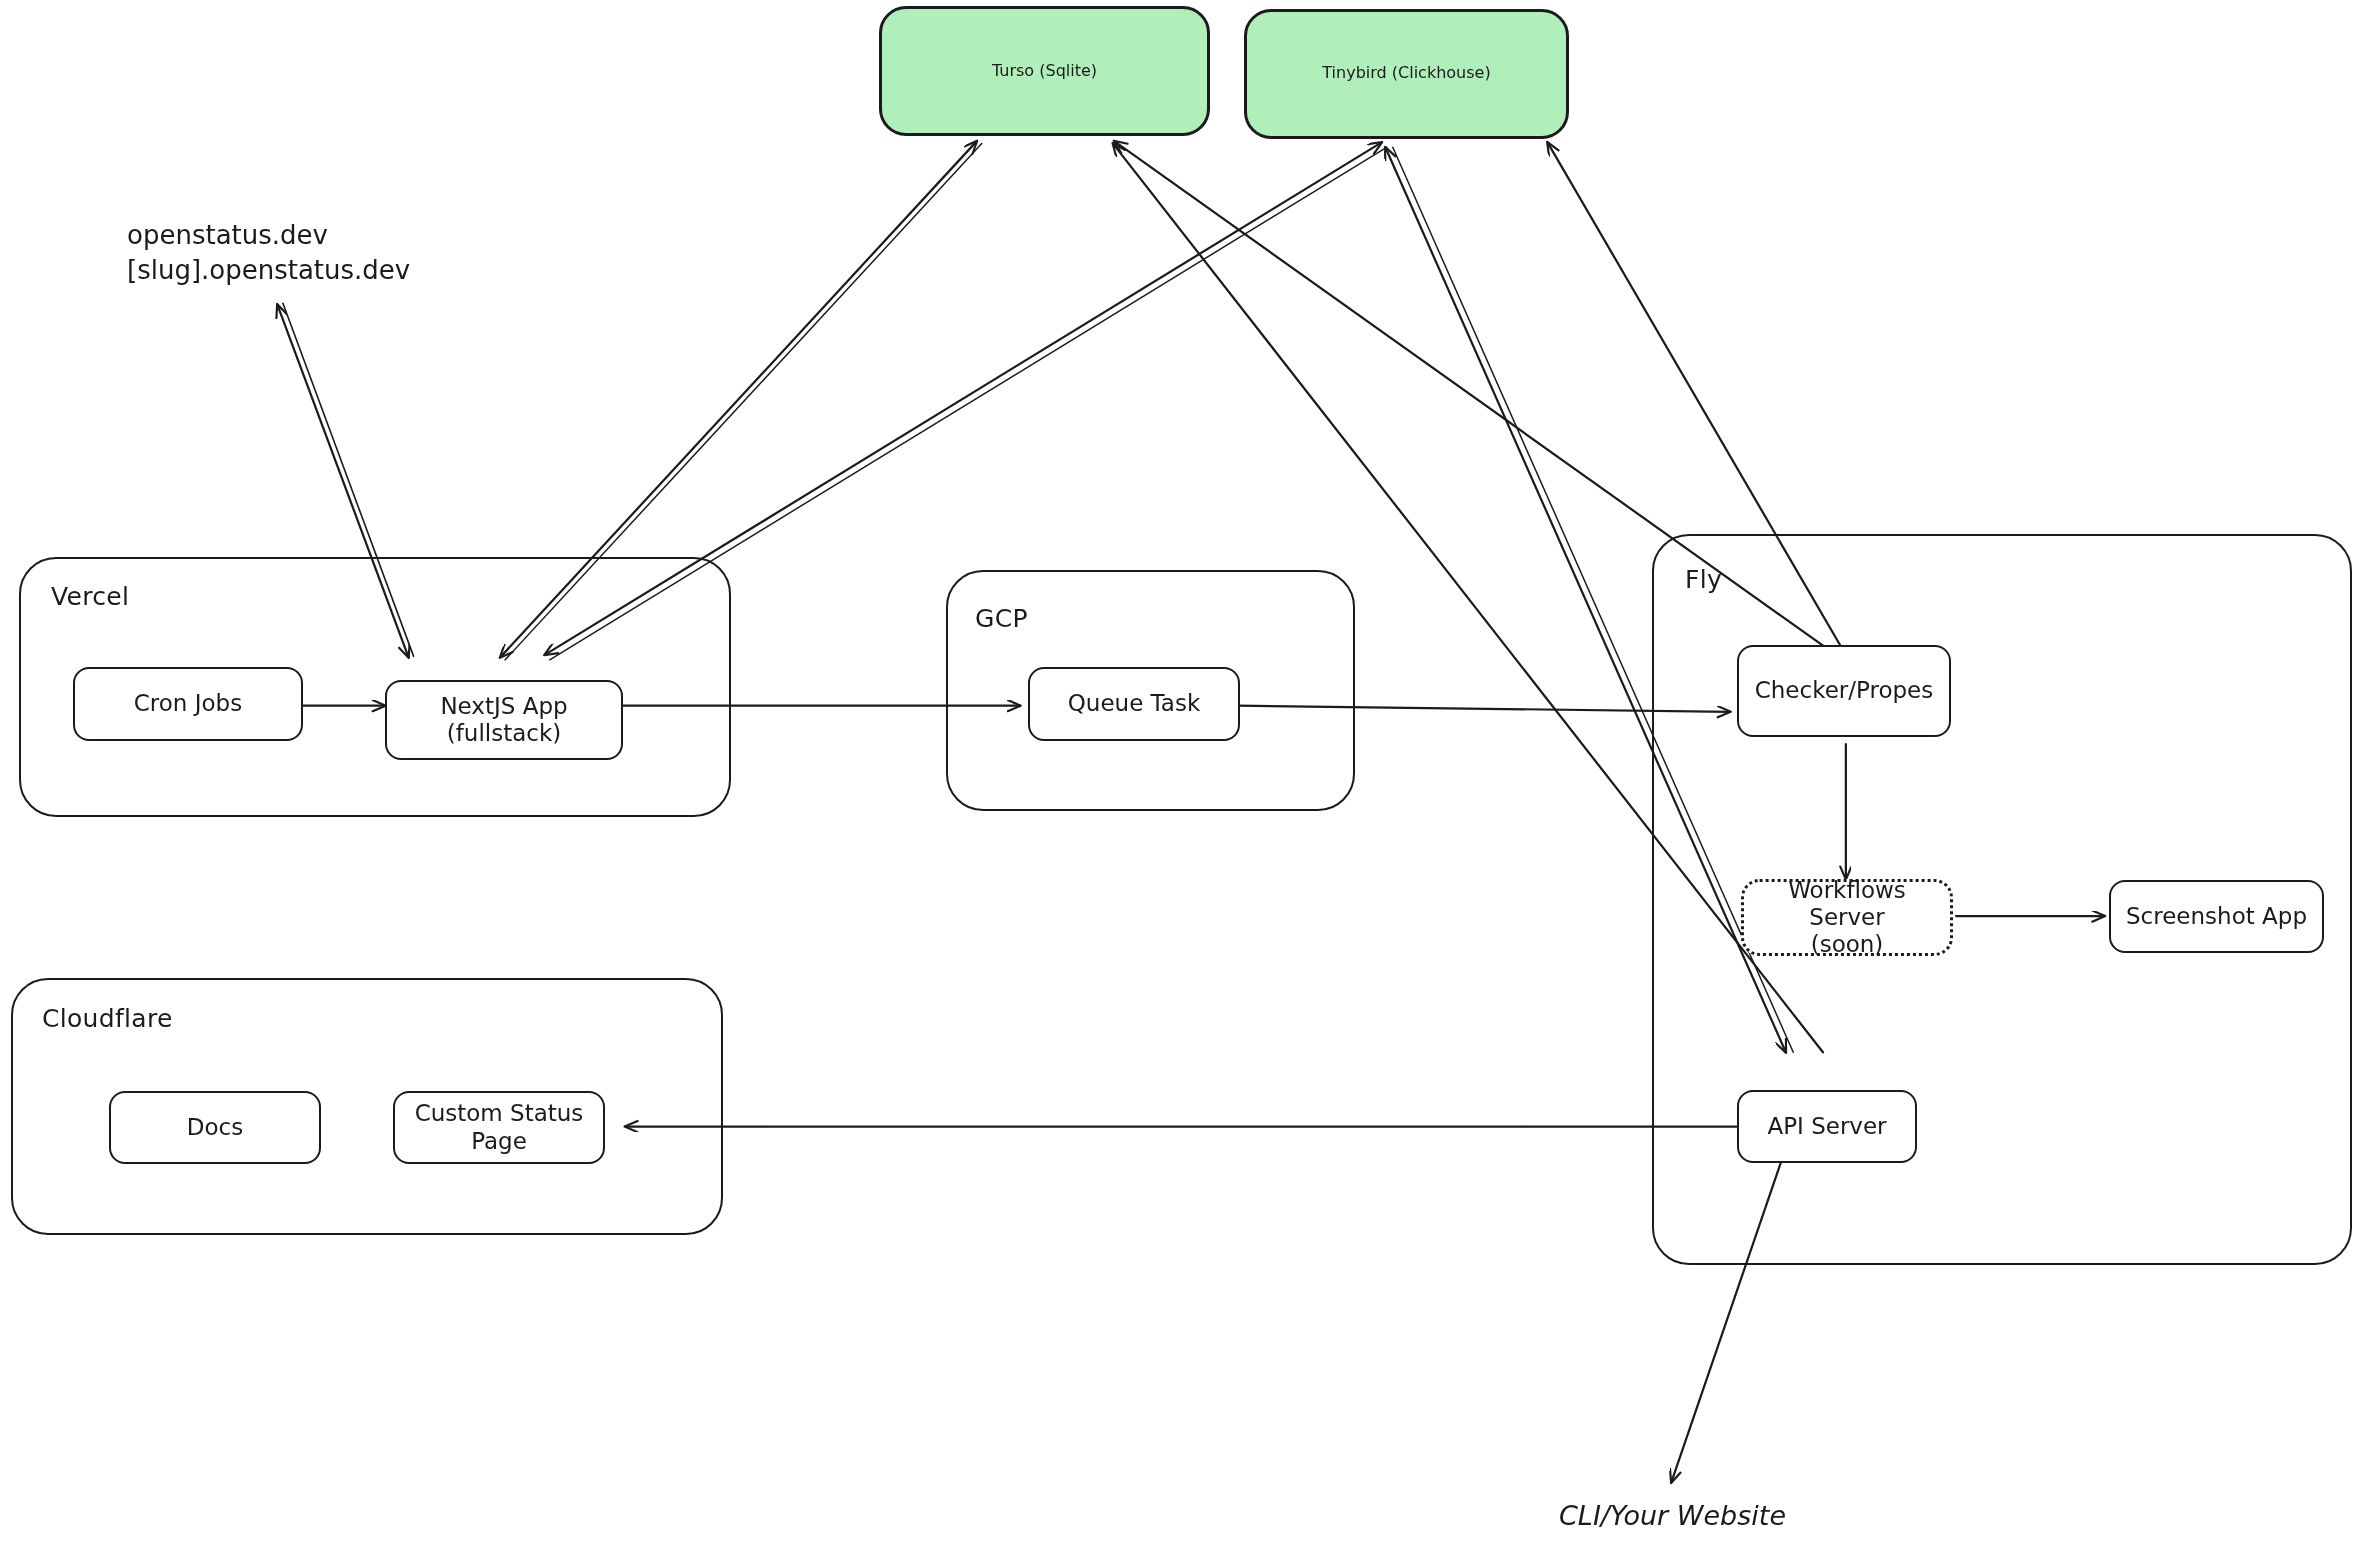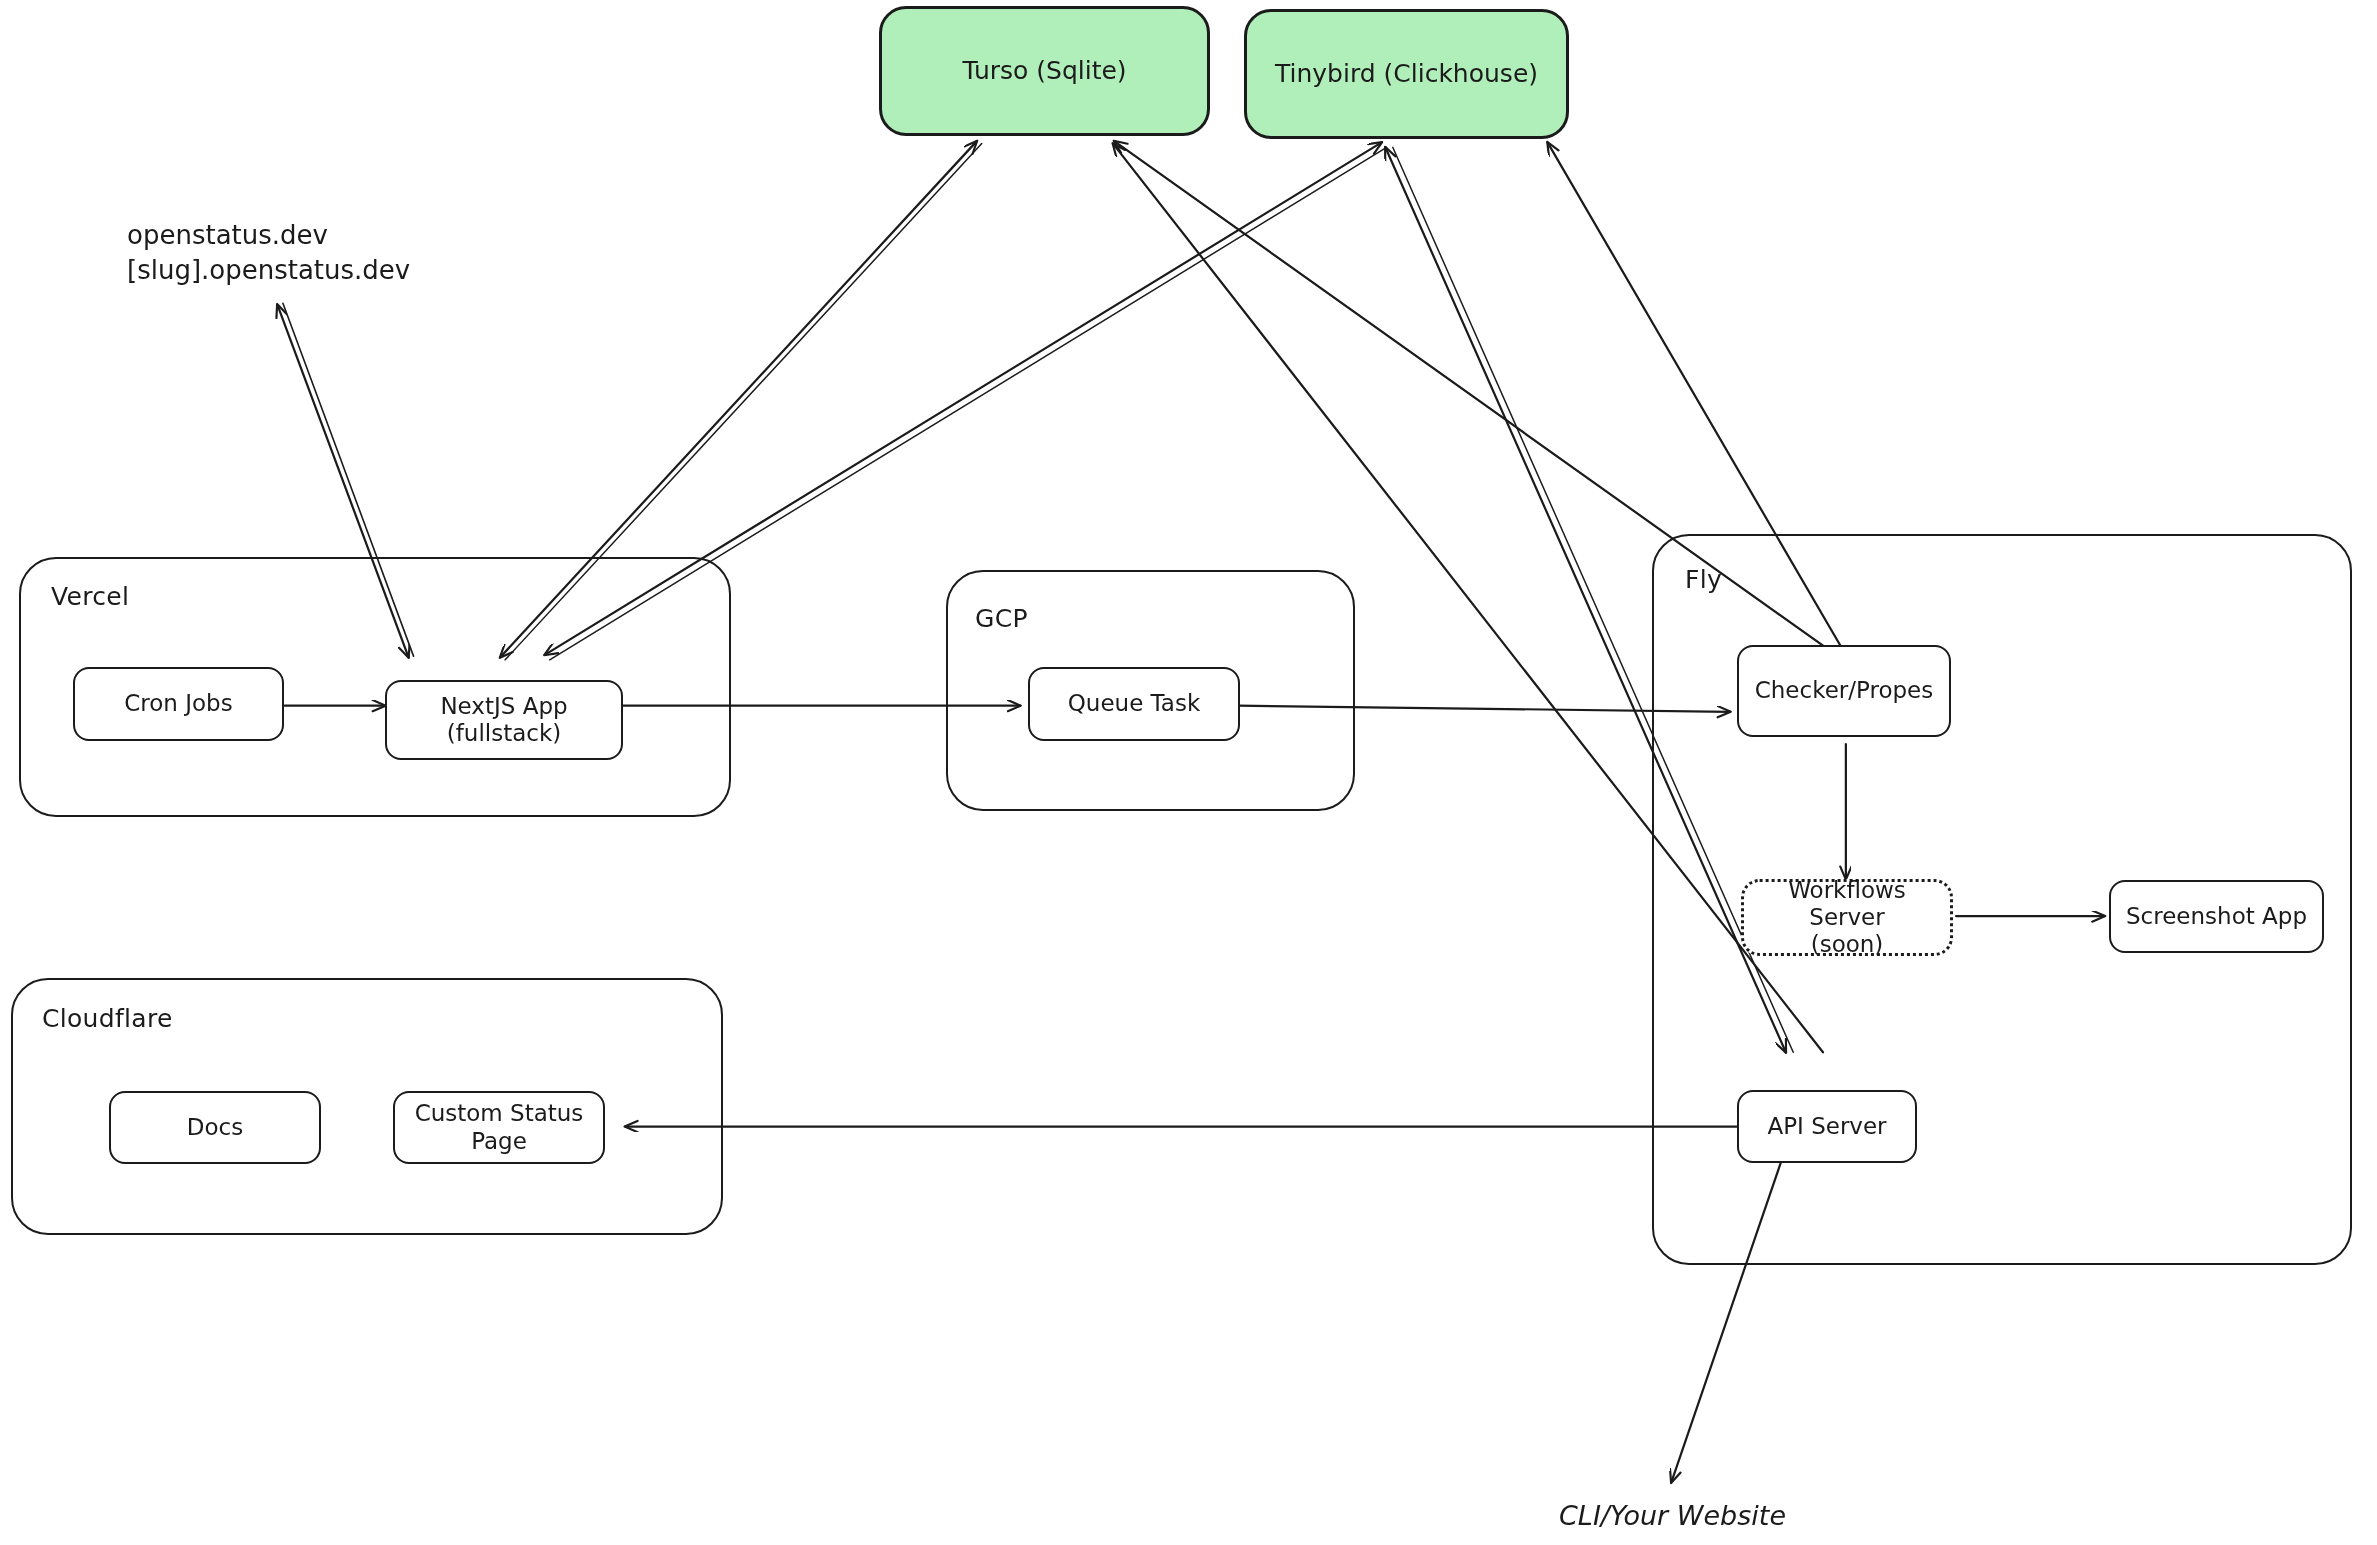--- a/index.html
+++ b/index.html
@@ -59,21 +59,21 @@
     font-size: 23px;
     line-height: 1.18;
     color: #1b1b1b;
     padding: 2.5px 6.2px;
     white-space: pre-line;
   }
   .node.db {
     background: #b1efba;
     border-radius: 27px;
     border-width: 3.1px;
-    font-size: 25px;
+    font-size: 16px;
   }
   .node.dashed {
     border-style: dotted;
     border-width: 3.7px;
     border-radius: 18.6px;
   }
 
   
   .free-label {
     position: absolute;
@@ -158,21 +158,21 @@
   <div class="group" style="left:11px; top:978px; width:712px; height:257px;"></div>
   <div class="group-label" style="left:42px; top:1004px;">Cloudflare</div>
 
   <div class="group" style="left:1652px; top:534px; width:700px; height:731px;"></div>
   <div class="group-label" style="left:1685px; top:565px;">Fly</div>
 
   <div class="node db" style="left:879px; top:6.2px; width:331px; height:130px;">Turso (Sqlite)</div>
 
   <div class="node db" style="left:1244px; top:8.7px; width:325px; height:130px;">Tinybird (Clickhouse)</div>
 
-  <div class="node" style="left:73px; top:667px; width:211px; height:74px;text-align:center;">Cron Jobs</div>
+  <div class="node" style="left:73px; top:667px; width:230px; height:74px;text-align:center;">Cron Jobs</div>
 
   <div class="node" style="left:385px; top:680px; width:238px; height:80px;">NextJS App
 (fullstack)</div>
 
   <div class="node" style="left:1028px; top:667px; width:212px; height:74px;text-align:center;">Queue Task</div>
 
   <div class="node" style="left:109px; top:1091px; width:212px; height:73px;">Docs</div>
 
   <div class="node" style="left:393px; top:1091px; width:212px; height:73px;">Custom Status Page</div>
 

